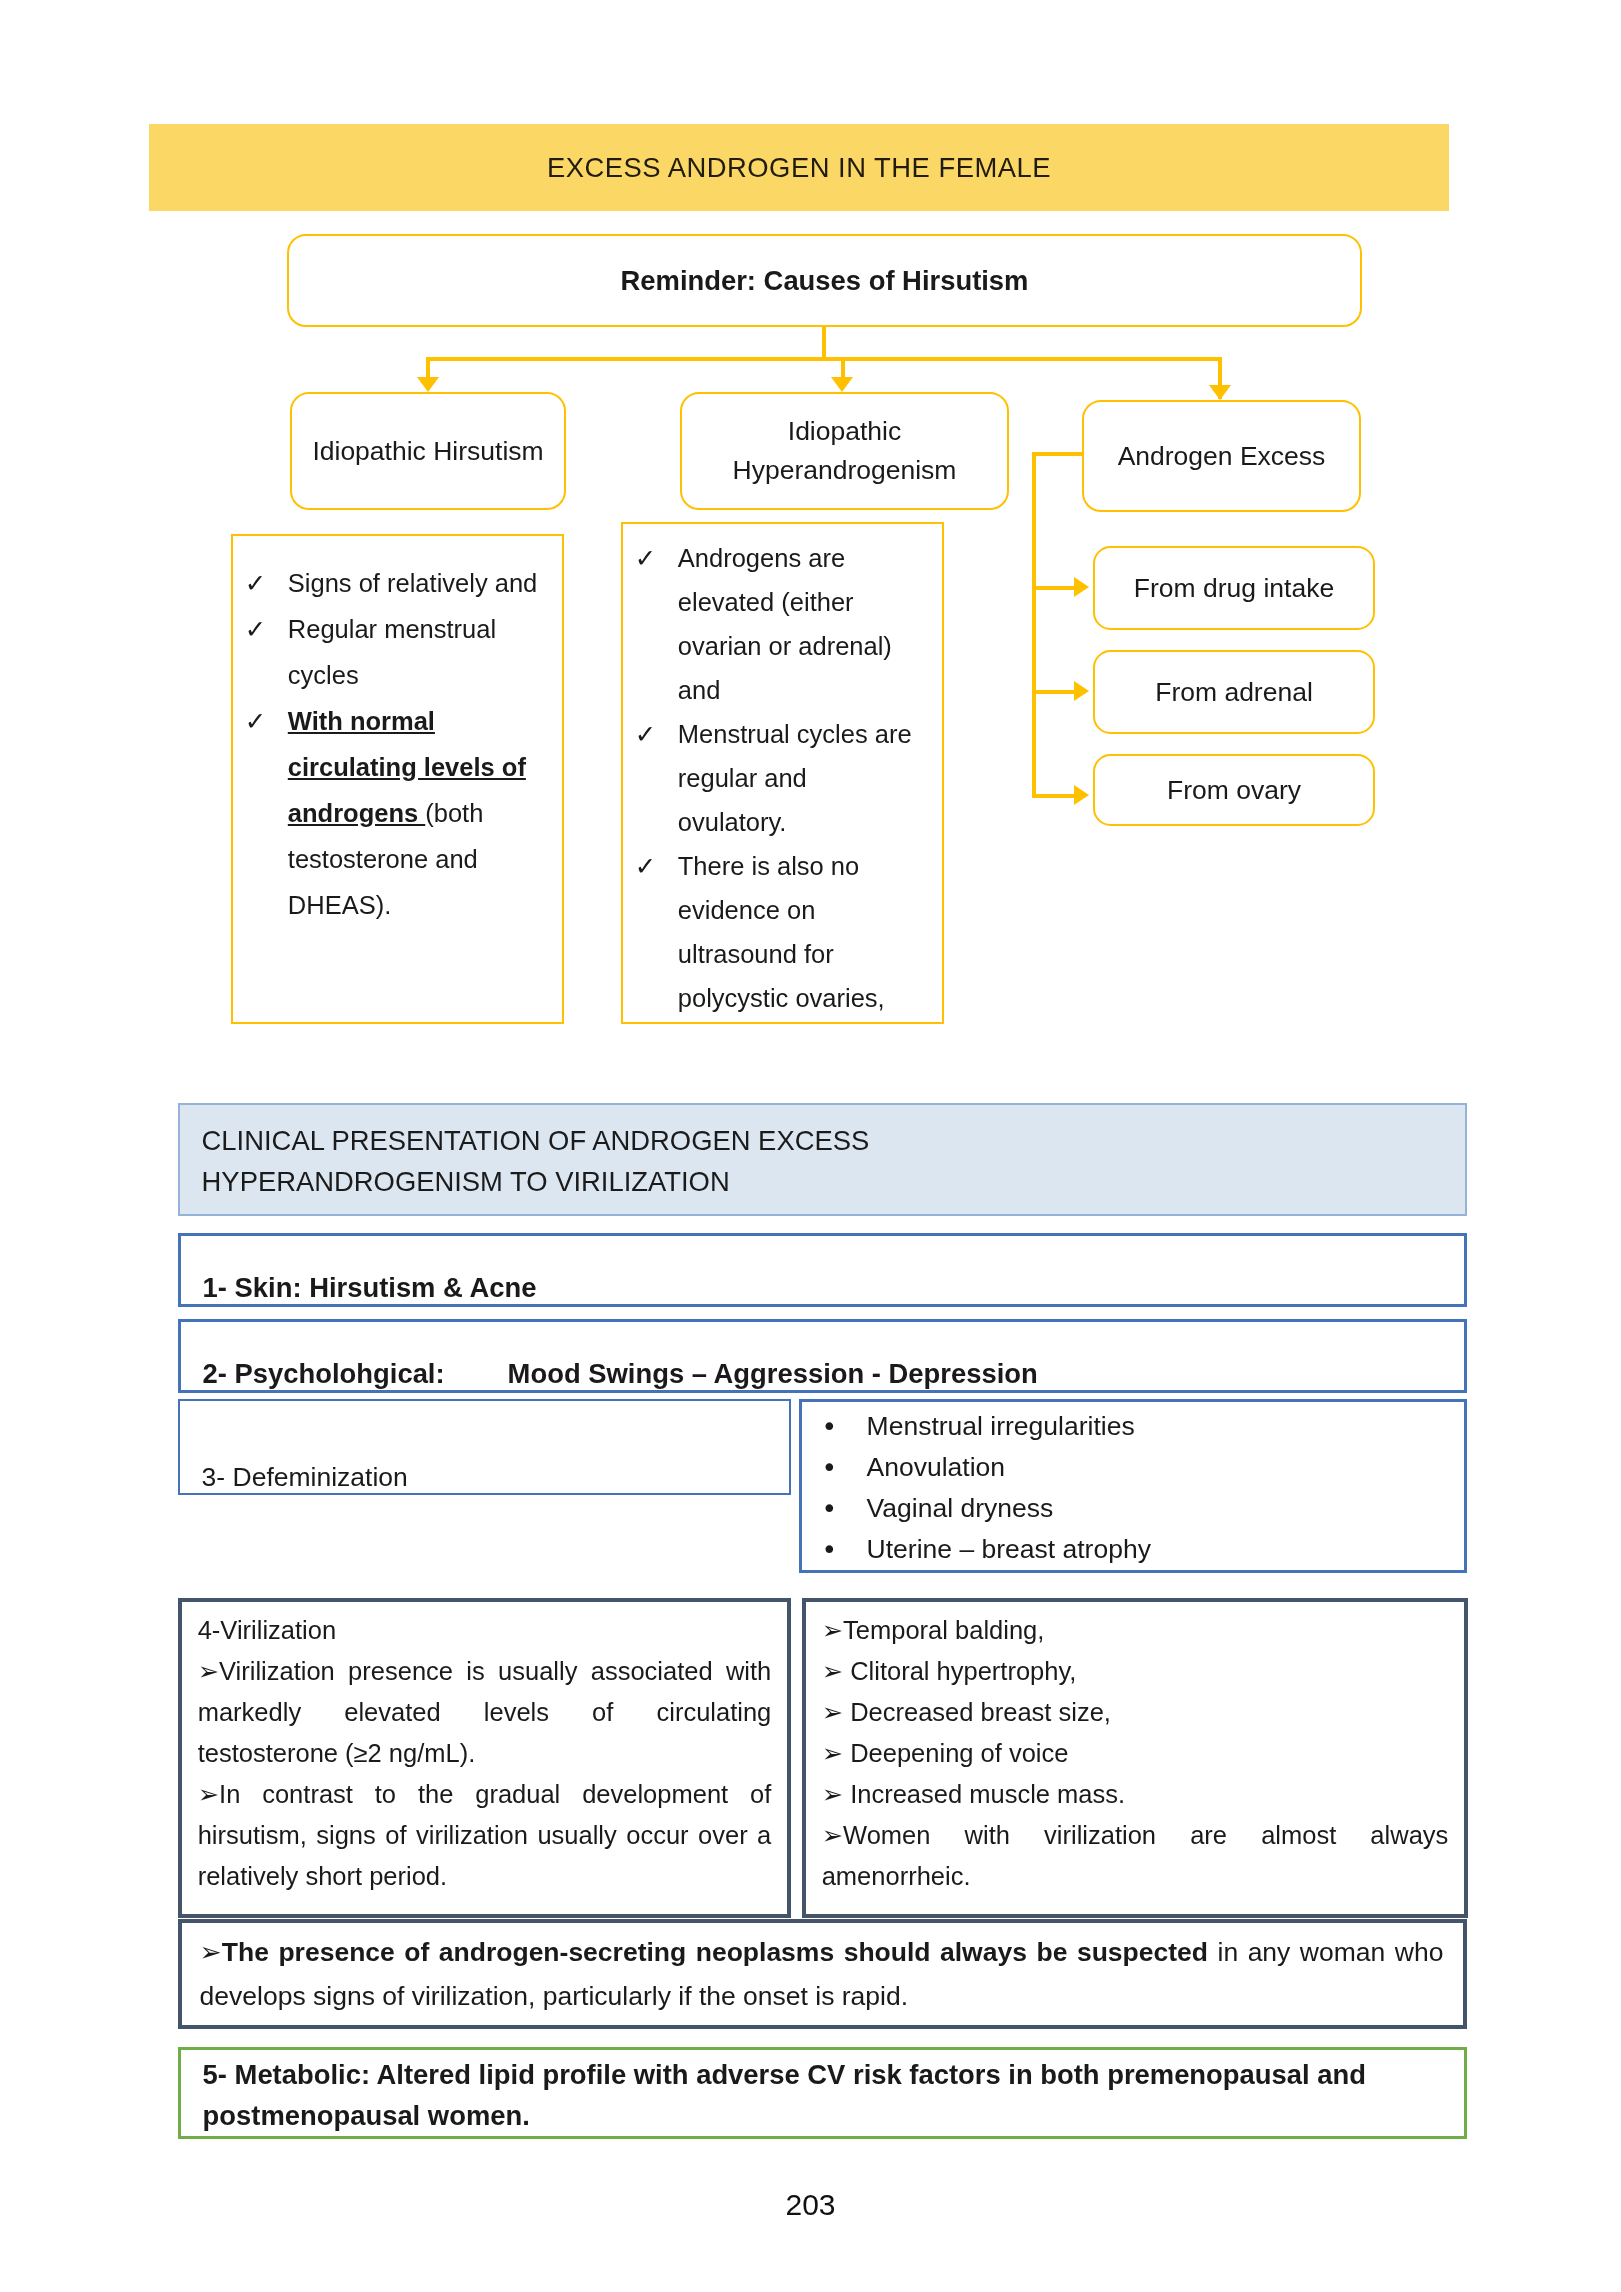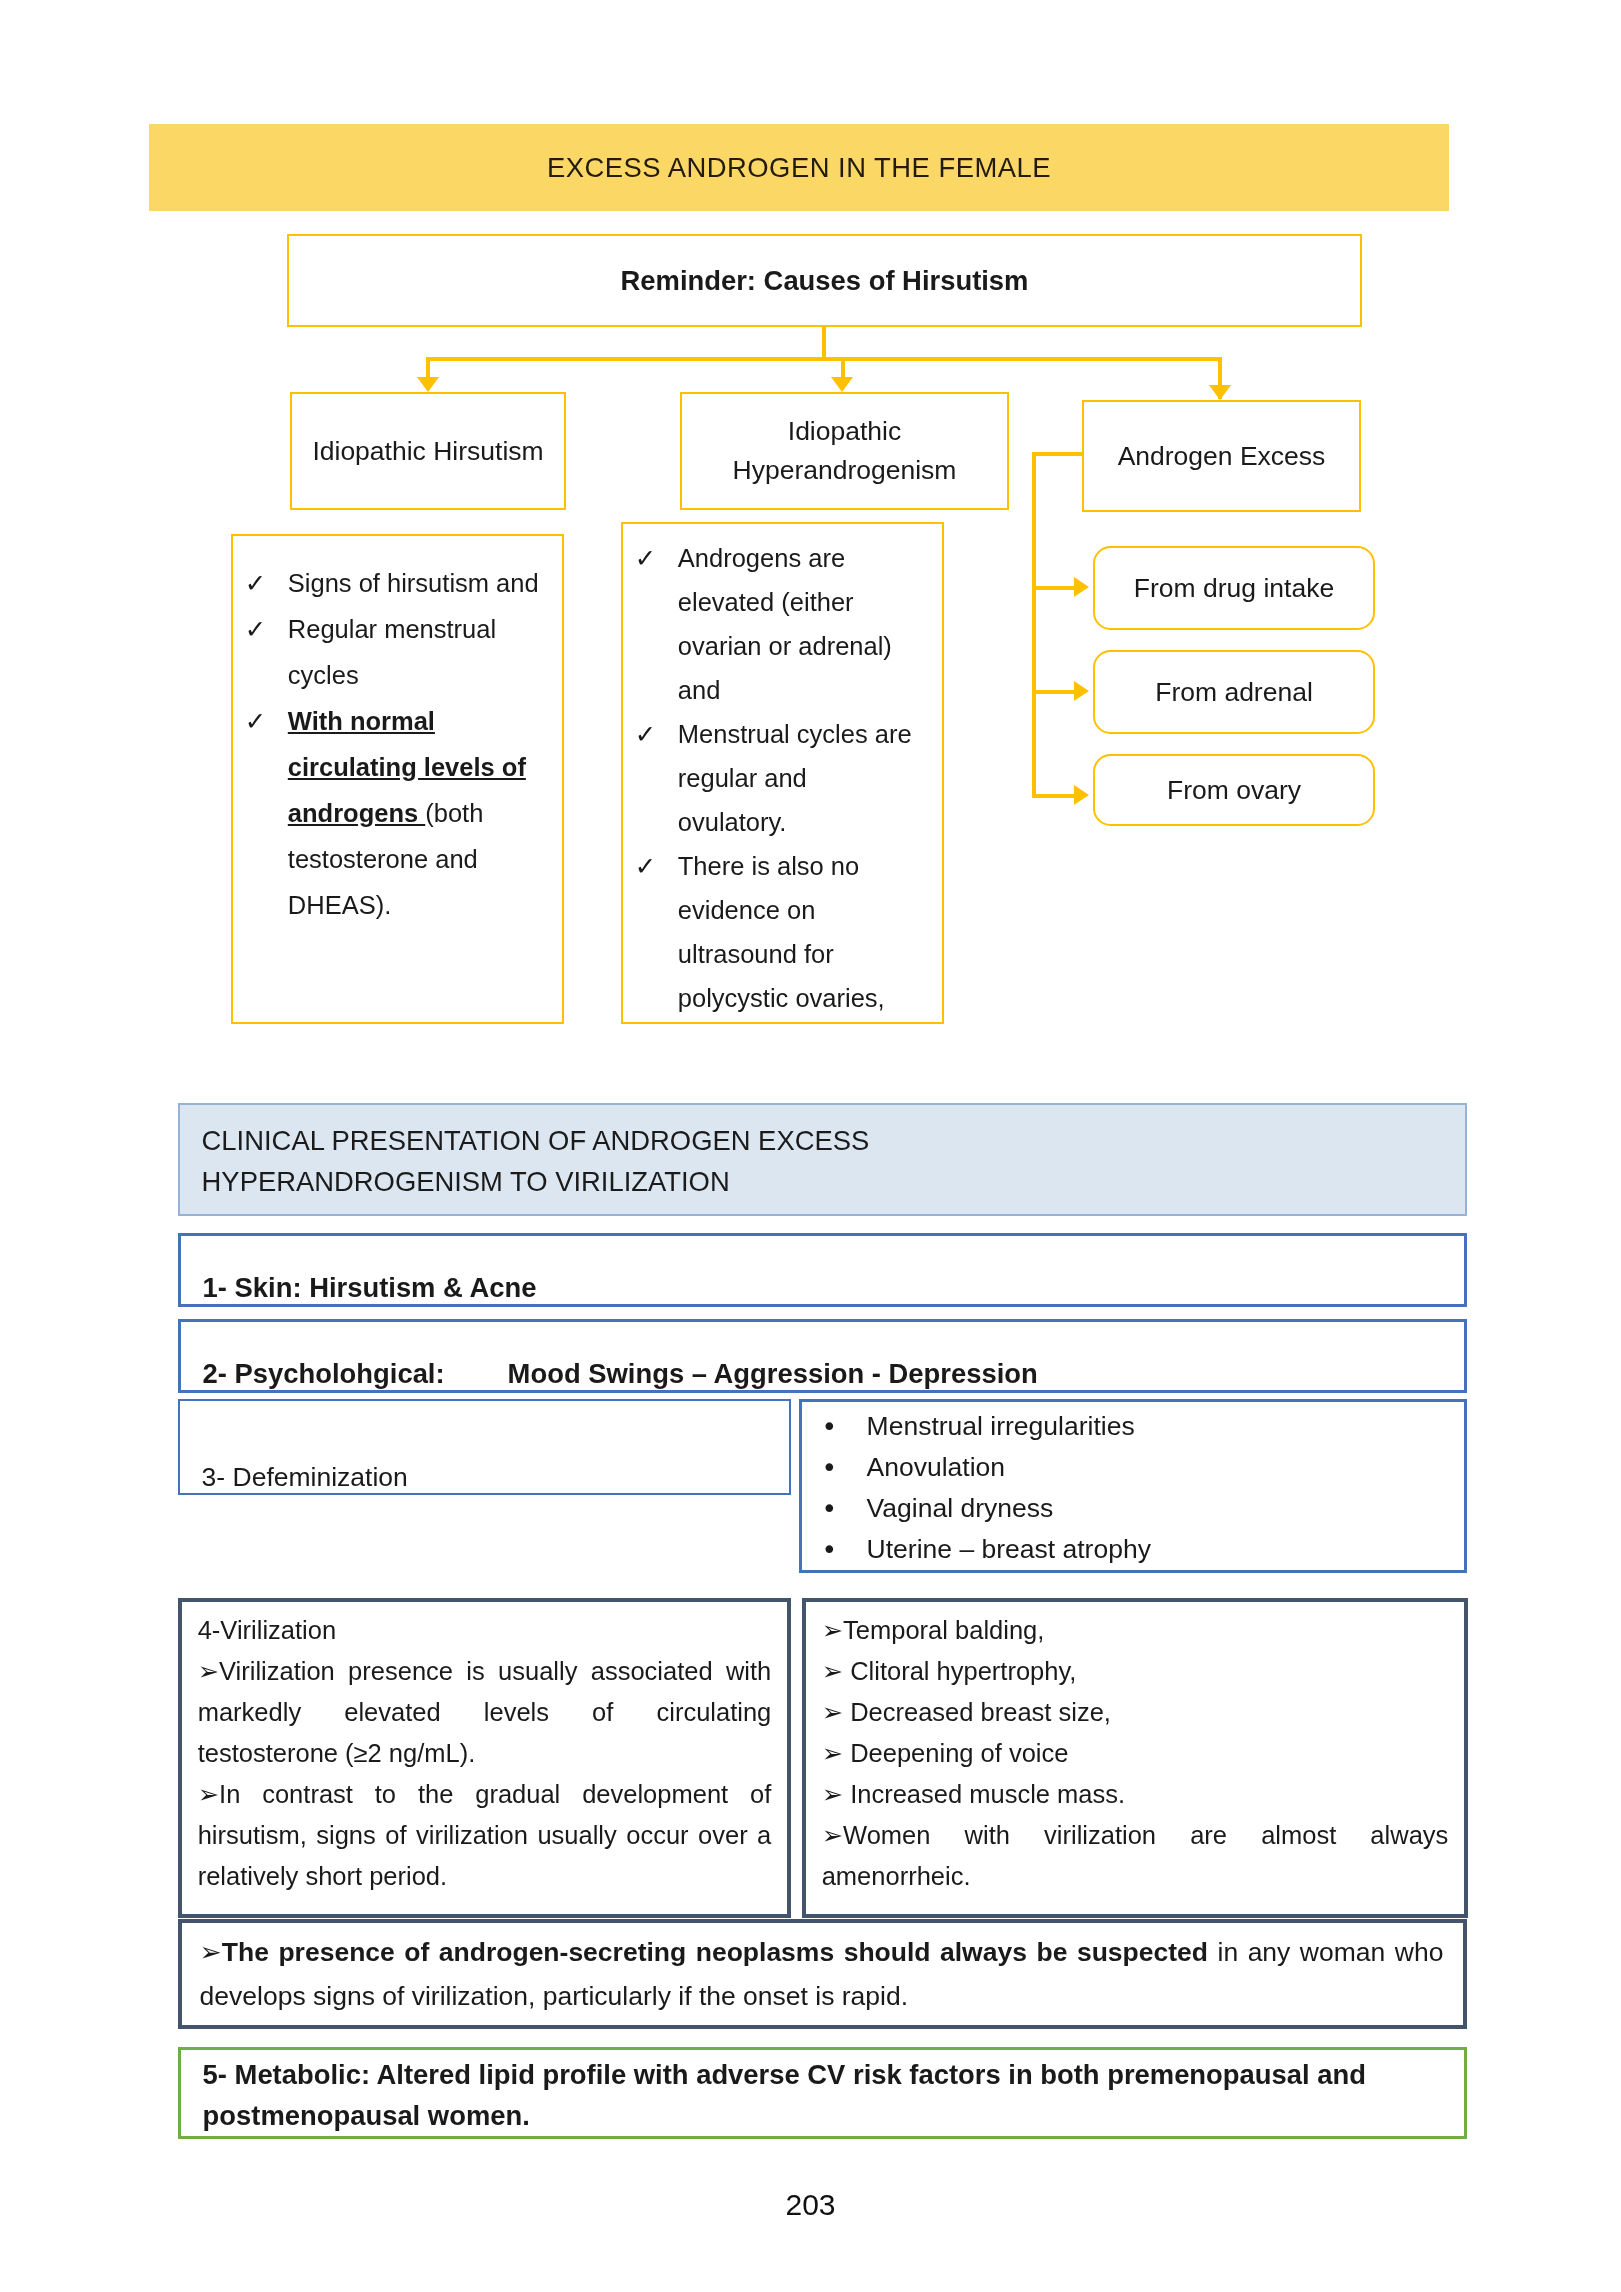--- a/index.html
+++ b/index.html
@@ -5,21 +5,21 @@
   html,body{margin:0;padding:0;background:#ffffff;}
   *{box-sizing:border-box;}
   body{font-family:"Liberation Sans","DejaVu Sans",sans-serif;color:#1a1a1a;}
   .page{position:relative;width:1621px;height:2293px;background:#ffffff;overflow:hidden;}
 
   
   .banner{position:absolute;left:149px;top:124px;width:1300px;height:87px;
     background:#FBD765;display:flex;align-items:center;justify-content:center;
     font-size:27.4px;color:#221c10;letter-spacing:0.5px;}
   .ybox{position:absolute;background:#fff;border:2.9px solid #FFC000;}
-  .center-txt{display:flex;align-items:center;justify-content:center;text-align:center;}
+  .center-txt{display:flex;align-items:center;justify-content:center;text-align:center;border-radius:19px;}
   .reminder{font-size:27.4px;font-weight:600;}
   .tbox{font-size:26.5px;line-height:39px;}
   .round{border-radius:17.6px;font-size:26.5px;}
   .conn{position:absolute;background:#FFC000;}
   .arr-down{position:absolute;width:0;height:0;border-left:11.8px solid transparent;
     border-right:11.8px solid transparent;border-top:15.7px solid #FFC000;}
   .arr-right{position:absolute;width:0;height:0;border-top:10.8px solid transparent;
     border-bottom:10.8px solid transparent;border-left:15.7px solid #FFC000;}
 
   .detail{font-size:25.5px;padding:23.5px 19.6px 9.8px 11.8px;}
@@ -71,21 +71,21 @@
   <div class="conn" style="left:1218px;top:357px;width:3.9px;height:42px;"></div>
   <div class="arr-down" style="left:1209px;top:385px;"></div>
 
   <div class="ybox center-txt tbox" style="left:290px;top:392px;width:276px;height:118px;">Idiopathic Hirsutism</div>
   <div class="ybox center-txt tbox" style="left:680px;top:392px;width:329px;height:118px;">Idiopathic Hyperandrogenism</div>
   <div class="ybox center-txt tbox" style="left:1082px;top:400px;width:279px;height:112px;">Androgen Excess</div>
 
   <div class="ybox detail d-left" style="left:231px;top:534px;width:333px;height:490px;">
     <div class="citem">
       <span class="chk">✓</span>
-      <span>Signs of hirsutism and</span>
+      <span>Signs of relatively and</span>
     </div>
     <div class="citem">
       <span class="chk">✓</span>
       <span>Regular menstrual cycles</span>
     </div>
     <div class="citem">
       <span class="chk">✓</span>
       <span><span class="bu">With normal circulating levels of androgens </span><span>(both testosterone and DHEAS).</span></span>
     </div>
   </div>

